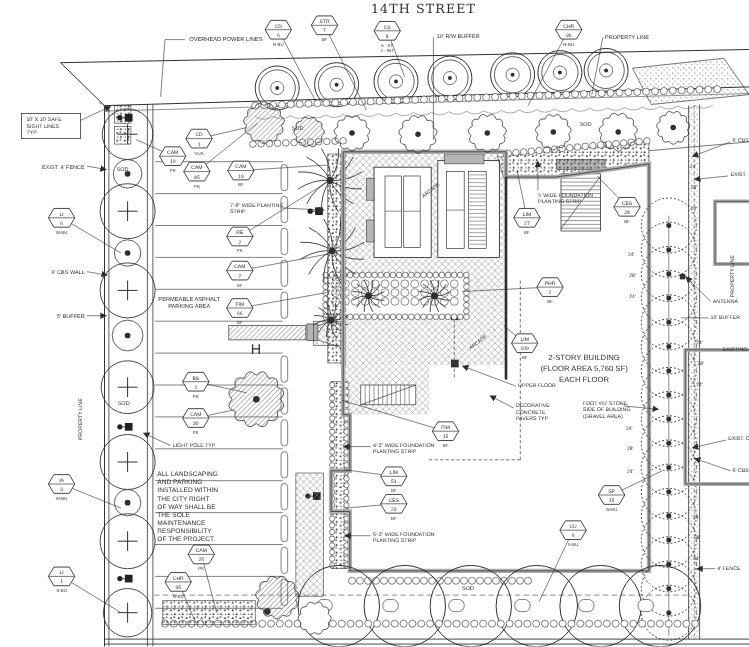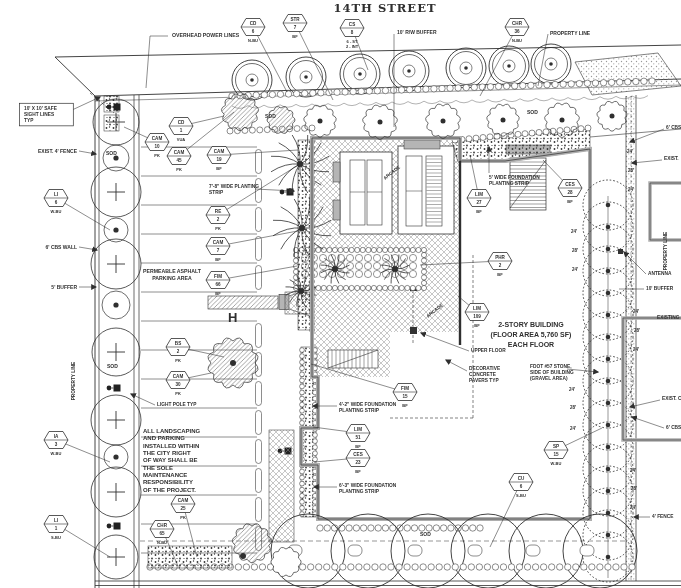--- a/index.html
+++ b/index.html
@@ -1,17 +1,17 @@
 <!DOCTYPE html>
 <html><head>
 <meta charset="utf-8">
 <style>
   html,body{margin:0;padding:0;background:#fff;}
   #stage{position:relative;width:681px;height:588px;background:#fff;overflow:hidden;
-         font-family:"Liberation Sans",sans-serif;font-weight:bold;}
+         font-family:"Liberation Sans",sans-serif;}
   svg{display:block}
   text{fill:#2f2f2f;font-family:"Liberation Sans",sans-serif;}
   .ttl{font-family:"DejaVu Serif",serif;letter-spacing:1px;}
 </style>
 </head>
 <body>
 
 <div id="stage">
 <svg id="plan" width="681" height="588" viewBox="0 0 681 588">
   <defs>

